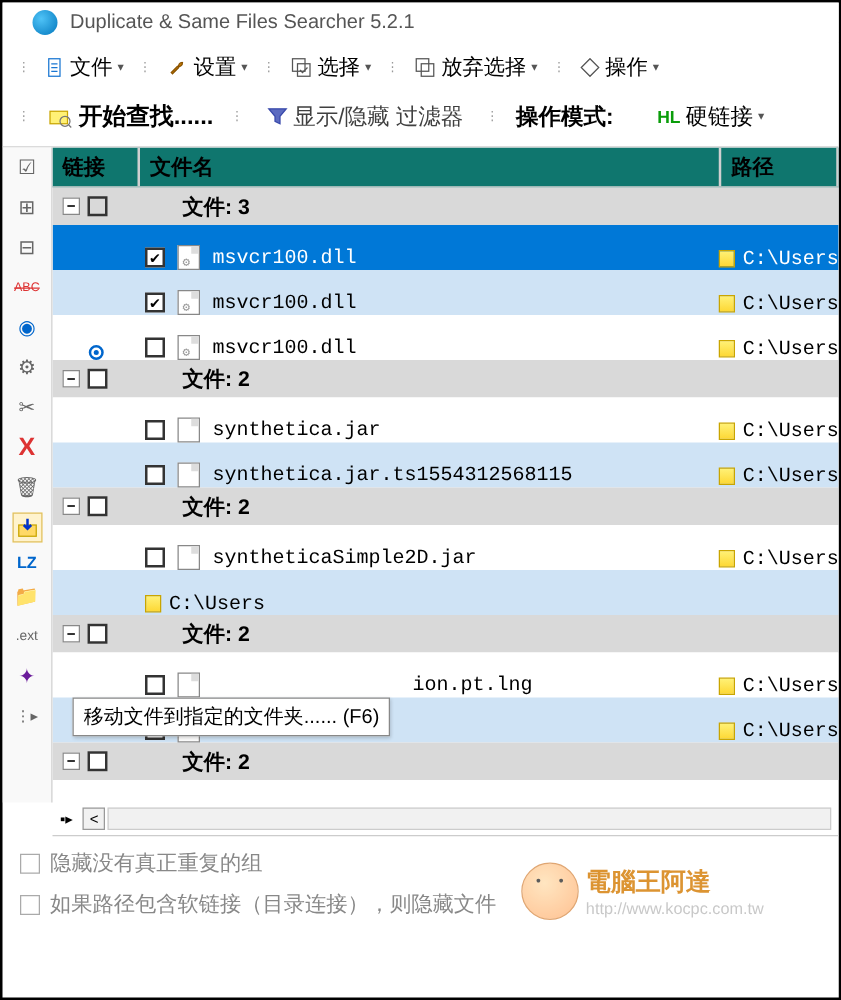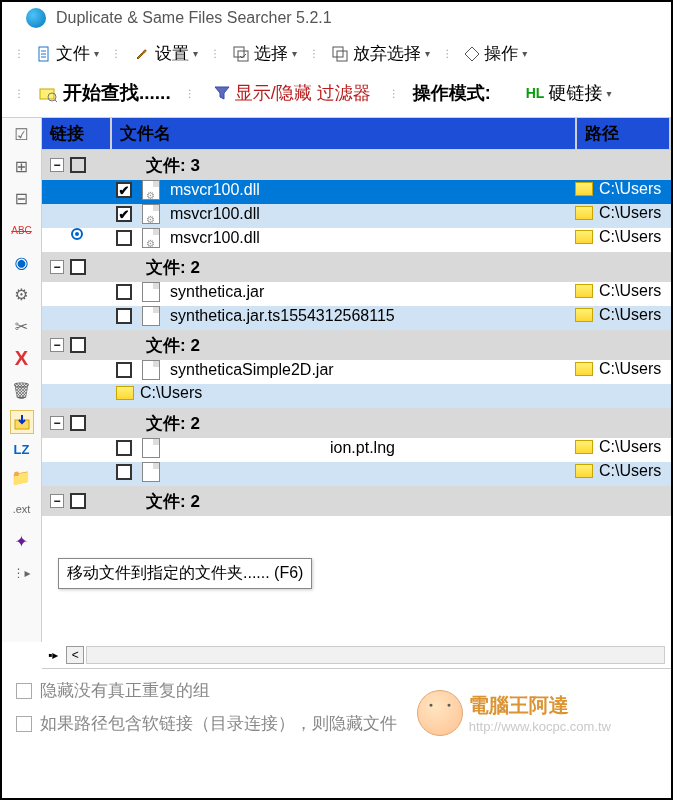--- a/index.html
+++ b/index.html
@@ -61,21 +61,21 @@
       display: flex;
       align-items: center;
       gap: 5px;
       font-size: 19px;
       font-weight: bold;
       color: #000;
       cursor: pointer;
     }
     .filter-label {
       font-size: 18px;
-      color: #b91c1c;
+      color: #404040;
     }
     .mode-label { font-size: 18px; font-weight: bold; color: #000; }
     .hl-label { color: #0a9d0a; font-weight: bold; font-size: 14px; padding-left: 21px; }
     .hl-text { font-size: 18px; color: #000; }
 
     
     .main {
       display: flex;
       height: 524px;
     }
@@ -105,21 +105,21 @@
 
     
     .table-area {
       flex: 1;
       display: flex;
       flex-direction: column;
       overflow: hidden;
     }
     .table-header {
       display: flex;
-      background: #1d4ed8;
+      background: #0f766e;
       border-bottom: 1px solid #d0d0d0;
       font-size: 17px;
       font-weight: bold;
     }
     .th { padding: 4px 8px; border-right: 2px solid #d0d0d0; }
     .th.link { width: 70px; }
     .th.filename { flex: 1; }
     .th.path { width: 94px; }
 
     .table-body {
@@ -152,23 +152,24 @@
       border: 2px solid #333;
       margin-right: 8px;
       cursor: pointer;
       background: #fff;
     }
     .group-chk.indet { background: #d9d9d9; }
     .group-label { margin-left: 52px; }
 
     .file-row {
       display: flex;
-      align-items: flex-start;
-      height: 24px;
+      align-items: flex-end;
+      height: 36px;
       font-size: 16px;
+      font-family: Liberation Mono, monospace;
     }
     .file-row.white { background: #fff; }
     .file-row.blue-selected { background: #0078d7; color: #fff; }
     .file-row.lightblue { background: #cfe3f5; }
     .link-cell { width: 70px; display: flex; align-items: center; justify-content: center; }
     .link-marker {
       width: 12px; height: 12px;
       border: 2px solid #0066cc;
       border-radius: 50%;
       position: relative;

